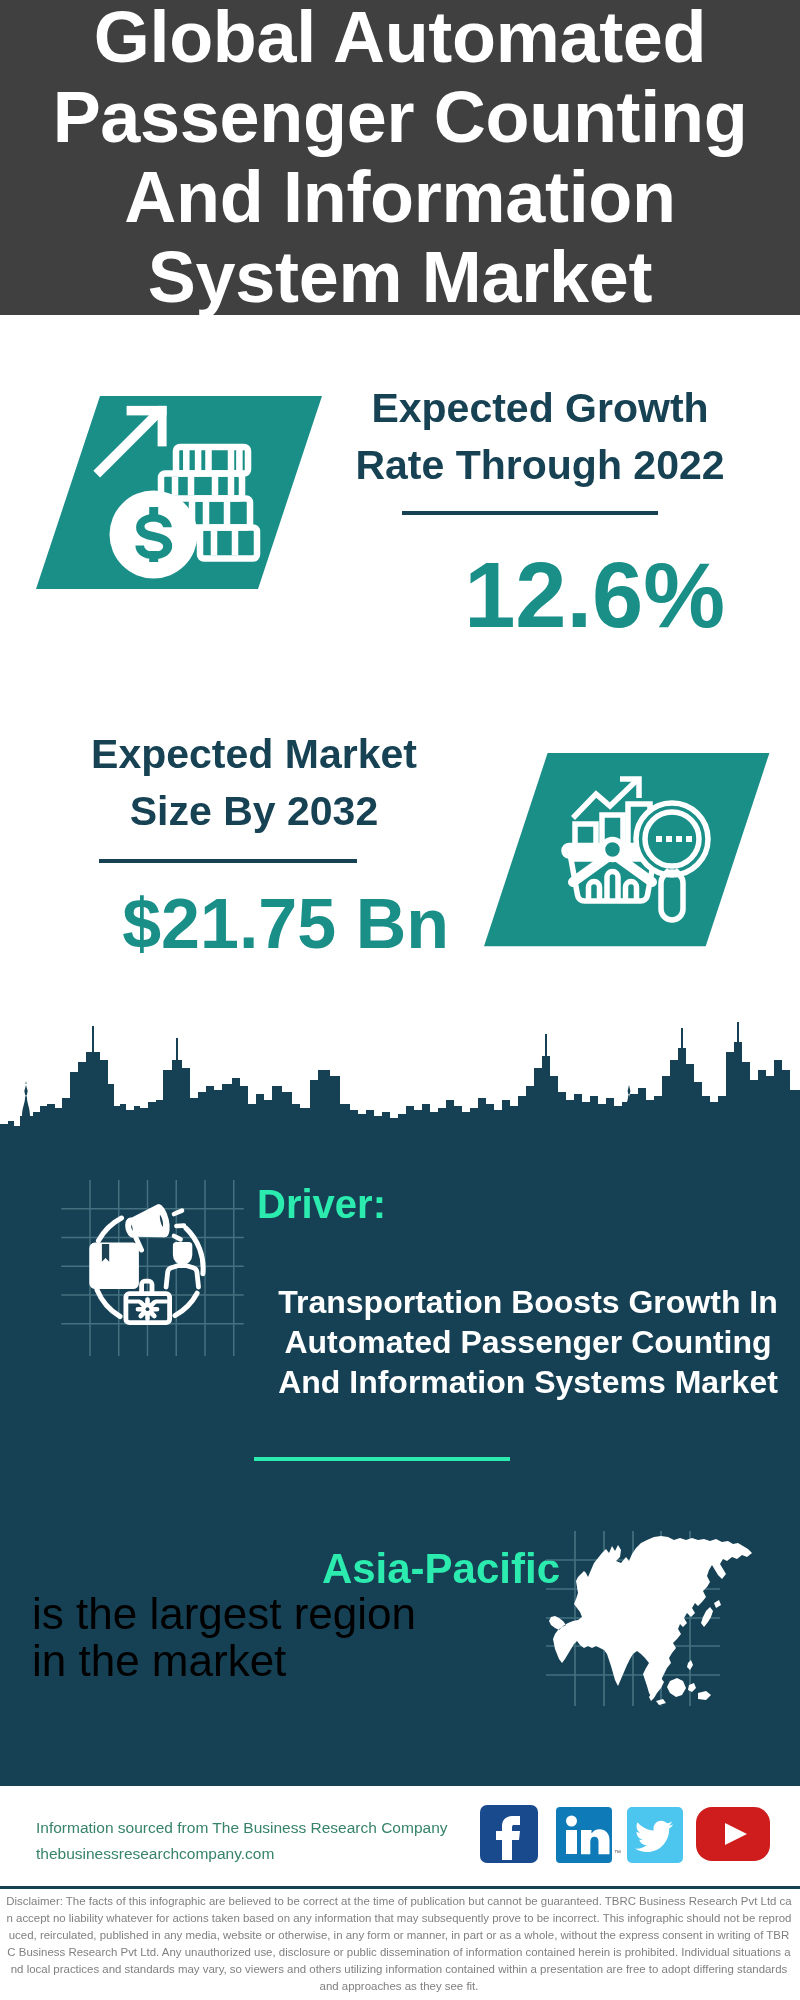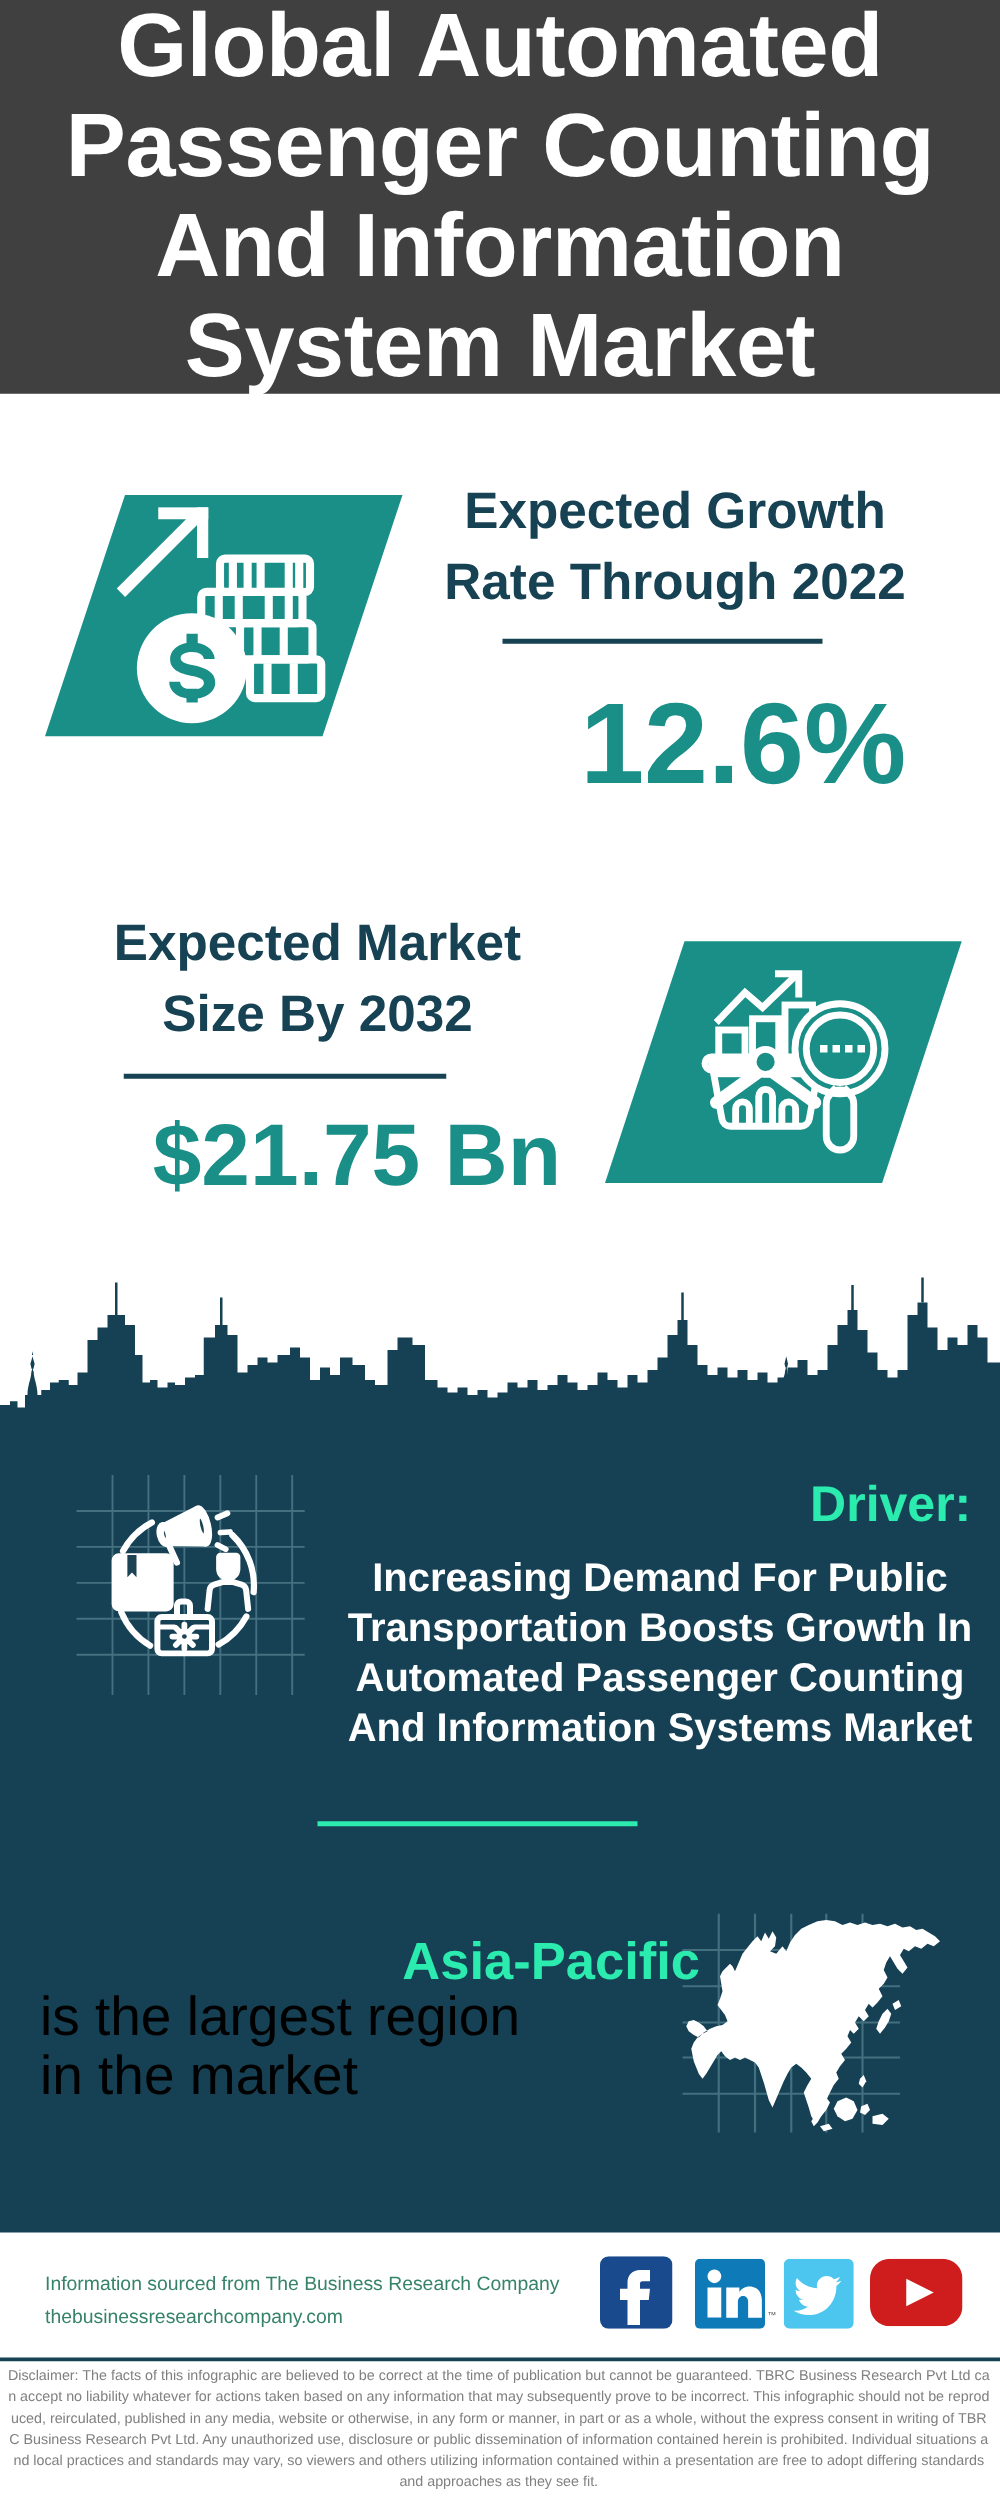--- a/index.html
+++ b/index.html
@@ -21,21 +21,21 @@
   .val { position:absolute; text-align:right; color:#1a8f88;
          font-weight:bold; white-space:nowrap; }
 
   .para { position:absolute; }
 
   
   .dark { position:absolute; left:0; width:800px; background:#164154; }
   .sky { position:absolute; left:0; width:800px; }
 
   .dlabel { position:absolute; color:#2bebaf; font-weight:bold; font-size:38px;
-            line-height:46px; text-align:right; white-space:nowrap; }
+            line-height:46px; text-align:left; white-space:nowrap; }
   .dtext { position:absolute; color:#ffffff; font-weight:bold; font-size:32px;
            line-height:32px; text-align:center; white-space:nowrap; }
   .sep { position:absolute; height:4px; background:#2bebaf; }
   .rmain { position:absolute; color:#2bebaf; font-weight:bold; font-size:38px;
            line-height:48px; text-align:right; white-space:nowrap; }
   .rsub { position:absolute; color:#000000; font-size:44px; line-height:44px;
           text-align:left; white-space:nowrap; }
 
   
   .srcline { position:absolute; color:#37836a; font-size:15.5px; line-height:26px; white-space:nowrap; }
@@ -205,21 +205,20 @@
           <g>
             <path stroke-width="4.6" stroke-linecap="round" d="M87.5,123.8 L87.5,119.6 M91.3,125.4 L94.3,122.4 M92.9,129.2 L97.1,129.2 M91.3,133.0 L94.3,136.0 M87.5,134.6 L87.5,138.8 M83.7,133.0 L80.7,136.0 M82.1,129.2 L77.9,129.2 M83.7,125.4 L80.7,122.4"></path>
             <circle cx="87.5" cy="129.2" r="5.4" fill="#ffffff" stroke="#ffffff" stroke-width="2"></circle>
             <circle cx="87.5" cy="129.2" r="1.9" fill="#1d4254" stroke="none"></circle>
           </g>
         </g>
       </g>
     </svg>
   </div>
   <div class="dlabel" style="left:257px;top:1184px;width:520px;font-size:40px;line-height:40px">Driver:</div>
-  <div class="dtext" style="left:268px;top:1246px;width:520px">Increasing Demand For Public</div>
   <div class="dtext" style="left:268px;top:1286px;width:520px">Transportation Boosts Growth In</div>
   <div class="dtext" style="left:268px;top:1326px;width:520px">Automated Passenger Counting</div>
   <div class="dtext" style="left:268px;top:1366px;width:520px">And Information Systems Market</div>
 
   <div class="sep" style="left:254px;top:1457px;width:256px;height:4px"></div>
 
   <div class="rmain" style="left:40px;top:1548px;width:520px;font-size:42px;line-height:42px">Asia-Pacific</div>
   <div class="rsub" style="left:32px;top:1592px;width:520px">is the largest region</div>
   <div class="rsub" style="left:32px;top:1639px;width:520px">in the market</div>
 

